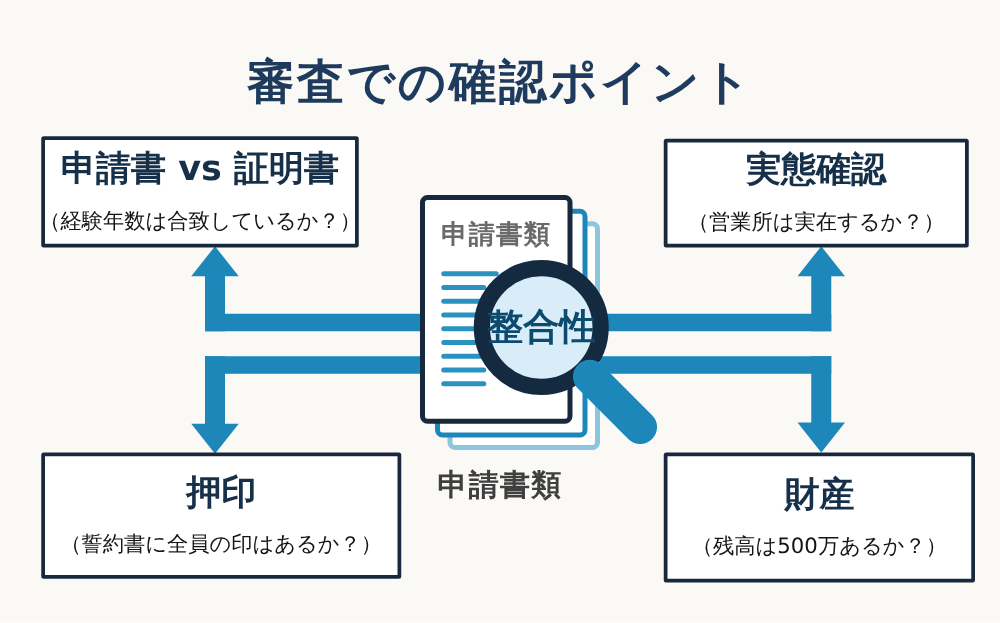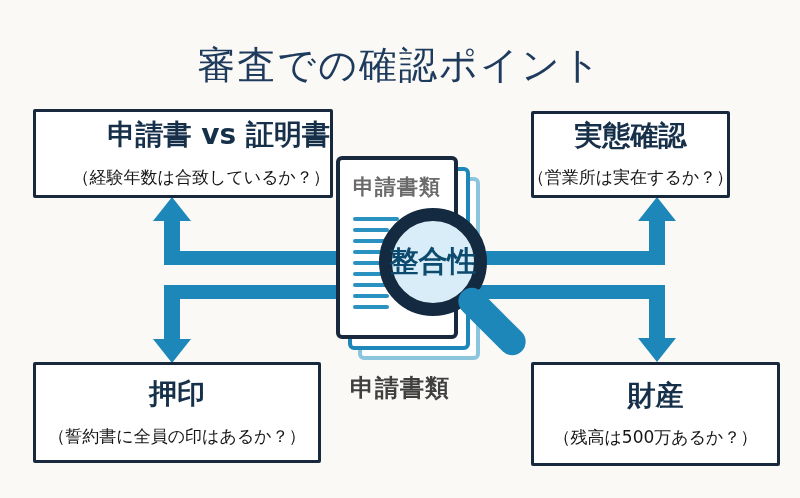--- a/index.html
+++ b/index.html
@@ -12,39 +12,39 @@
     background: #faf9f6;
     overflow: hidden;
   }
 
   
   .title {
     position: absolute;
     top: 40px; left: 0; width: 800px;
     text-align: center;
     font-size: 38px;
-    font-weight: normal;
+    font-weight: bold;
     letter-spacing: 2px;
     color: #1e3a5c;
   }
 
   
   .box {
     position: absolute;
     background: #ffffff;
     border: 3px solid #18293d;
     border-radius: 2px;
     display: flex;
     flex-direction: column;
     align-items: center;
     justify-content: center;
     z-index: 3;
   }
-  .box-tl { left: 33px;  top: 109px; width: 300px; height: 89px; align-items: flex-end; }
-  .box-tr { left: 531px; top: 111px; width: 199px; height: 87px; font-family: Liberation Serif, serif; }
+  .box-tl { left: 33px;  top: 109px; width: 254px; height: 89px; }
+  .box-tr { left: 531px; top: 111px; width: 244px; height: 87px; }
   .box-bl { left: 33px;  top: 362px; width: 288px; height: 101px; }
   .box-br { left: 531px; top: 362px; width: 249px; height: 104px; }
 
   .box-title {
     font-size: 28px;
     font-weight: bold;
     color: #16304a;
     line-height: 1.15;
   }
   .box-sub {

